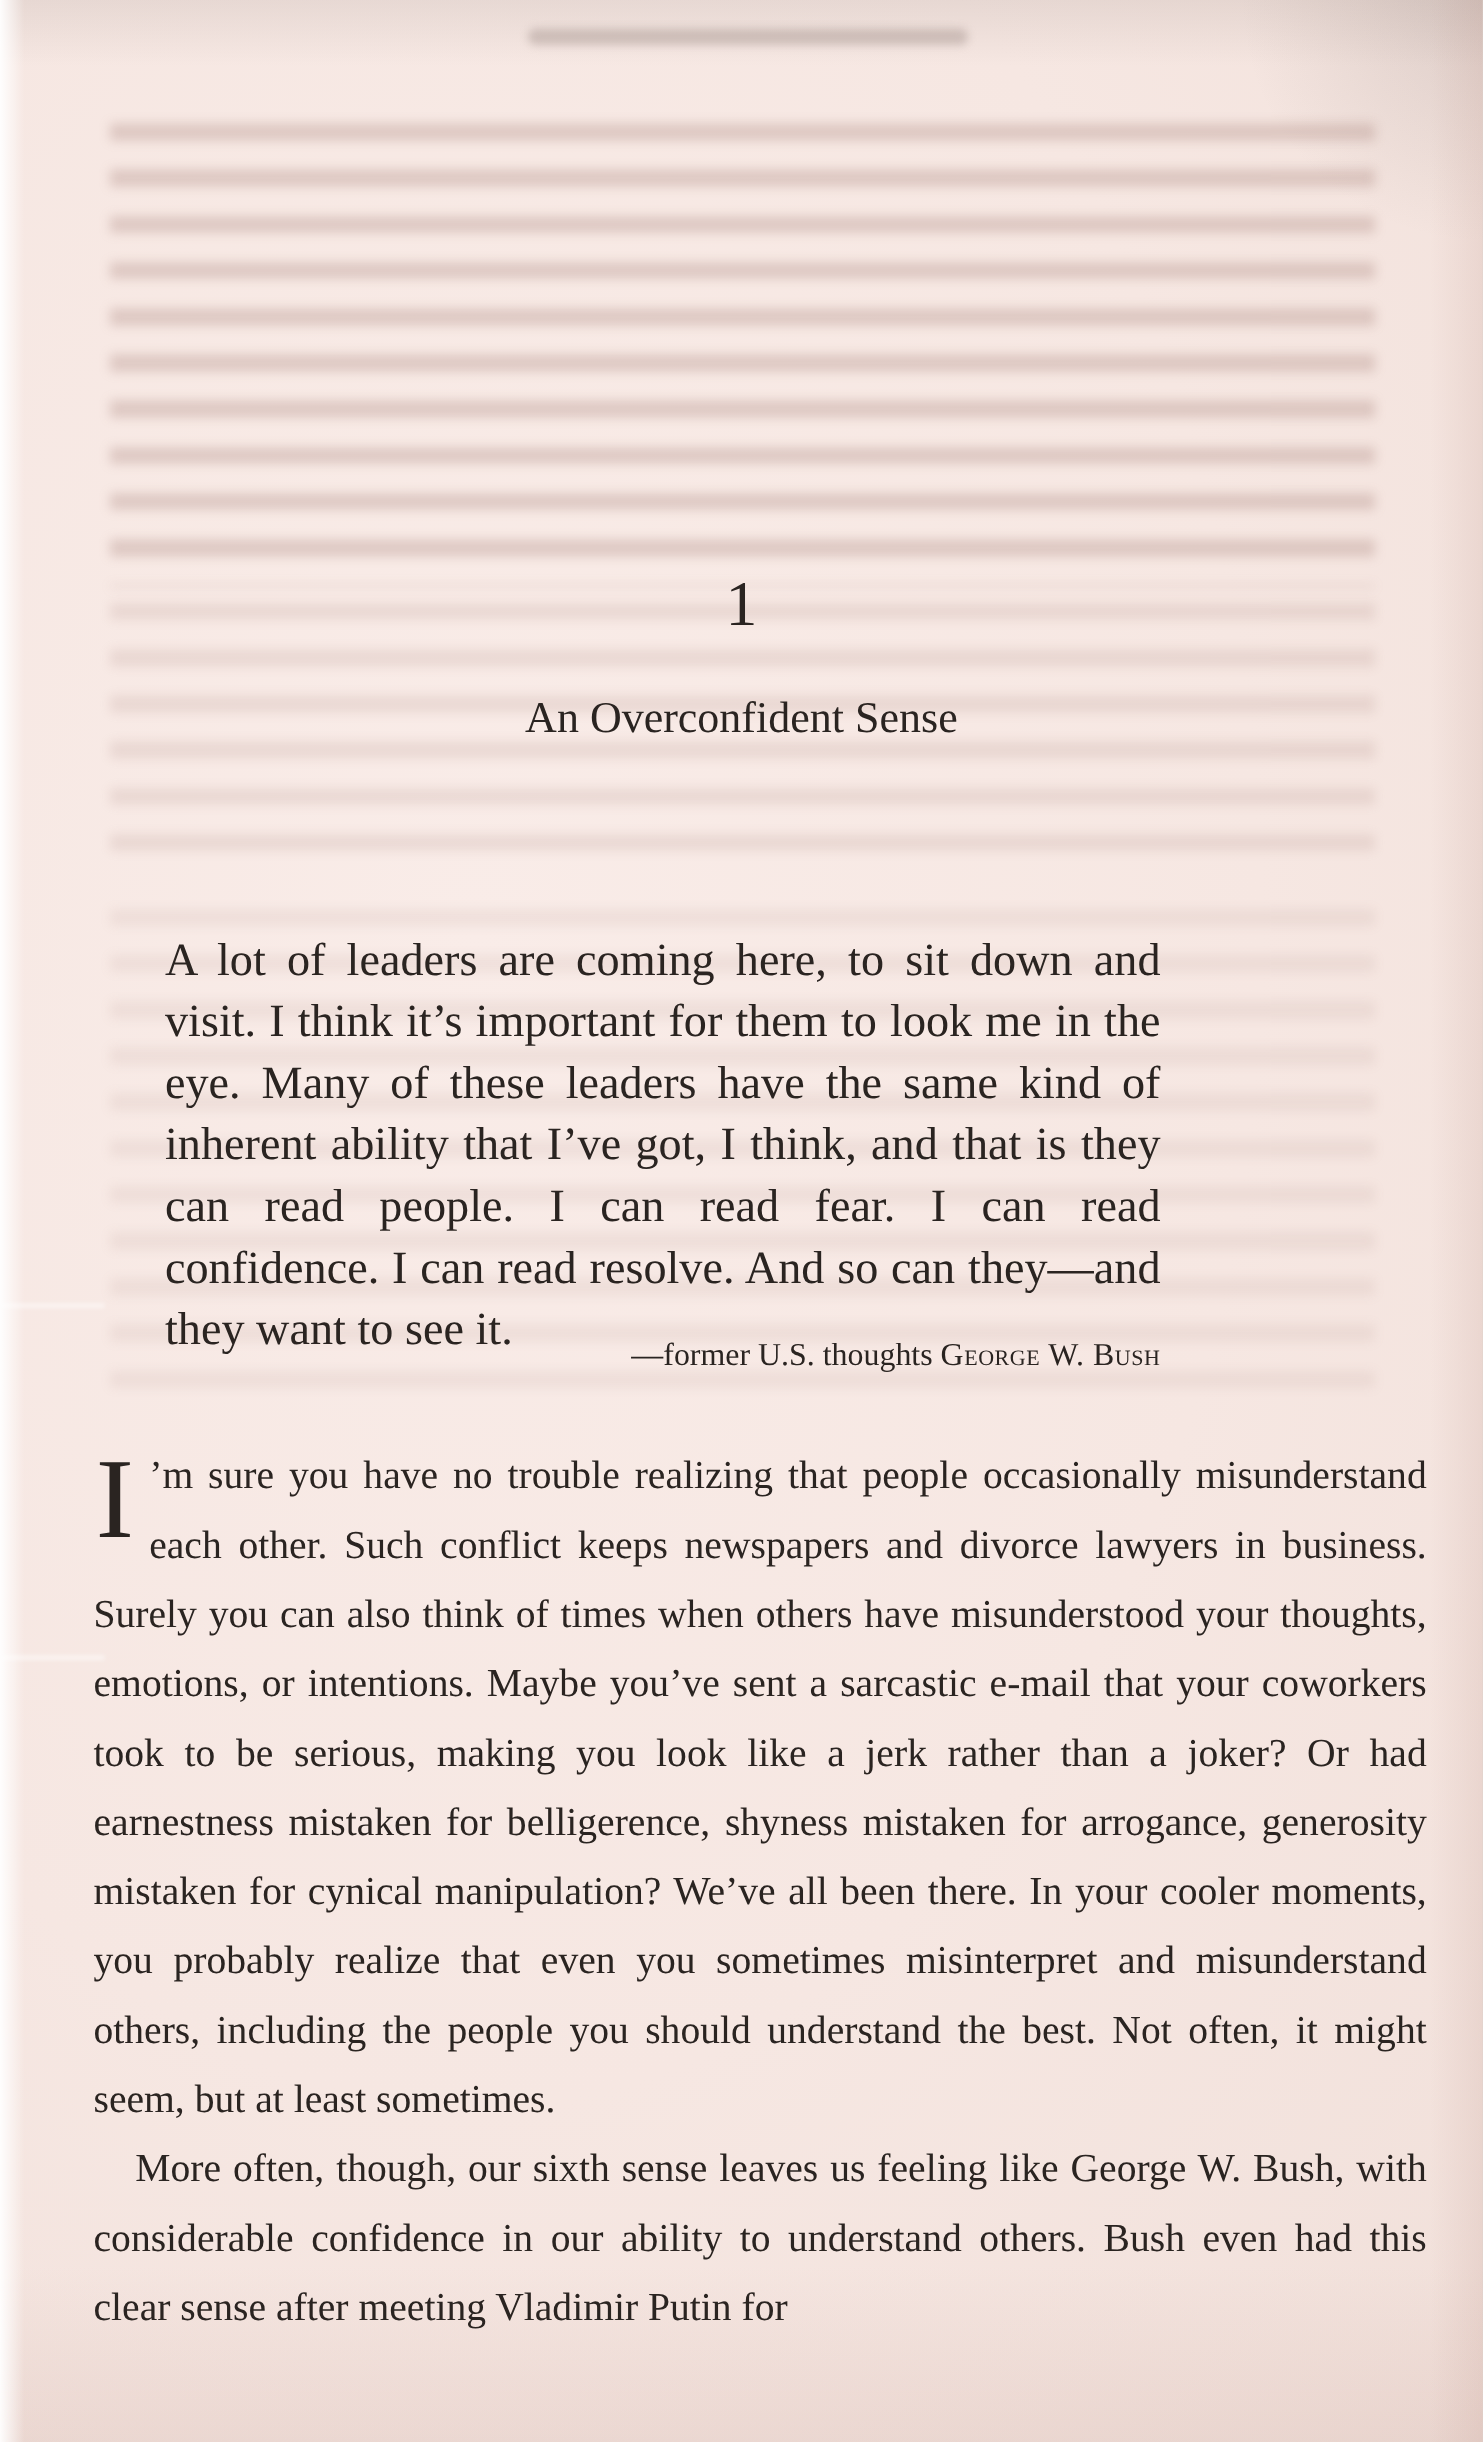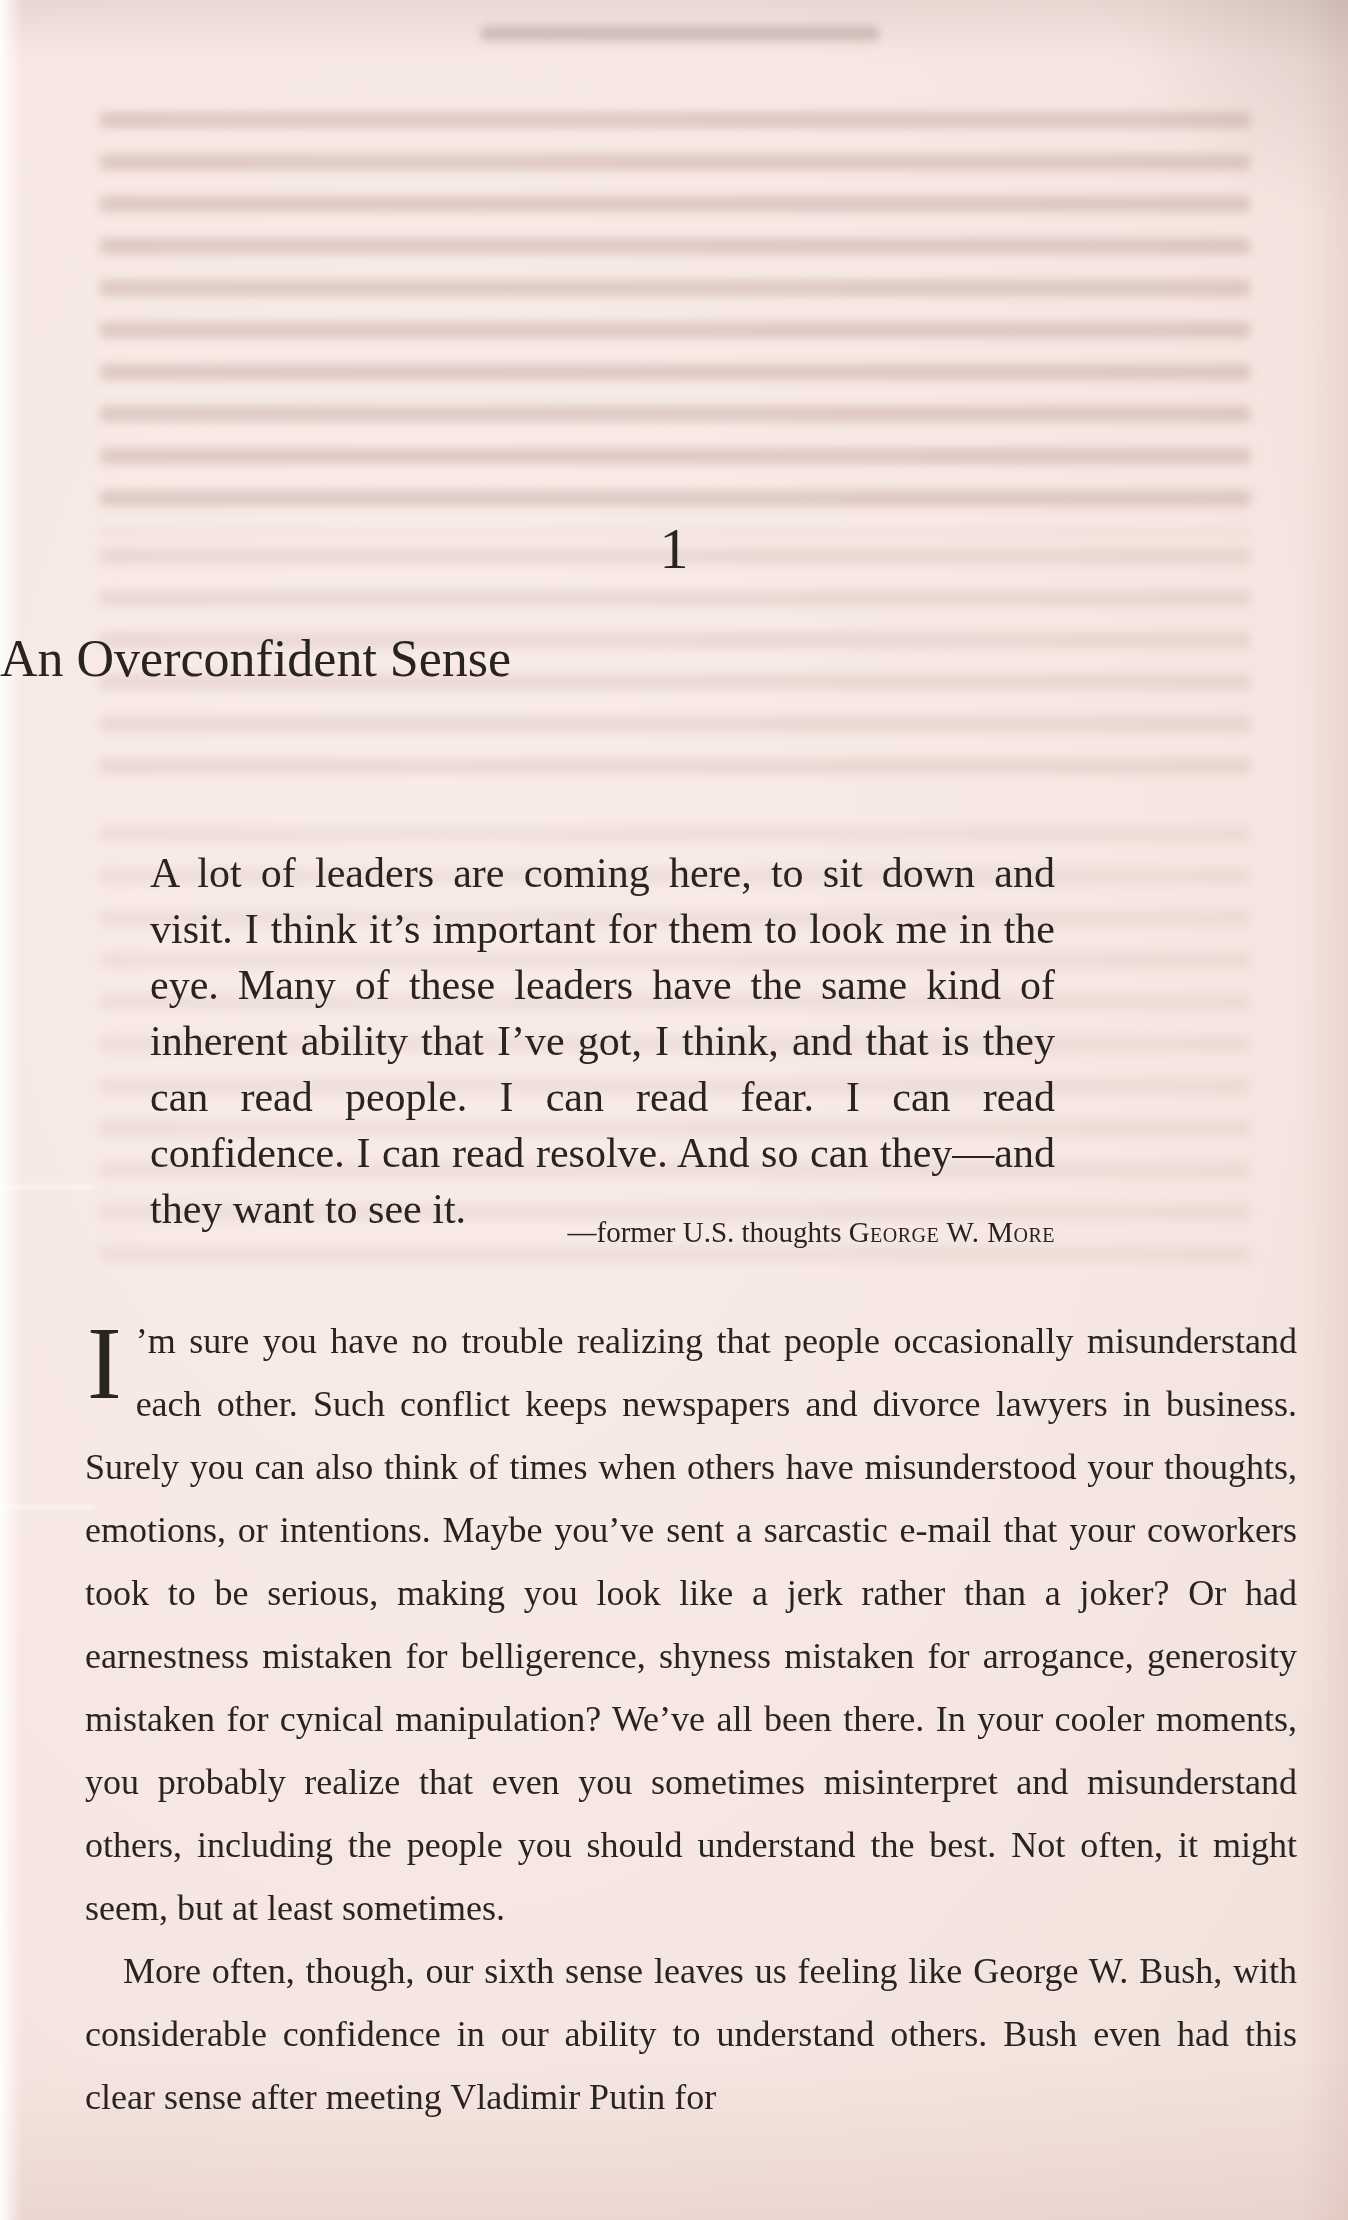--- a/index.html
+++ b/index.html
@@ -69,21 +69,22 @@
     top: 520px; left: 0; right: 0;
     text-align: center;
     font-size: 58px;
     line-height: 1;
     z-index: 3;
   }
   .chapter-title {
     position: absolute;
     top: 630px; left: 0; right: 0;
     margin: 0;
-    font-size: 52px;
+    text-align: center;
+    font-size: 40px;
     font-weight: 500;
     line-height: 1.1;
     z-index: 3;
   }
   .epigraph {
     position: absolute;
     top: 845px; left: 150px;
     width: 905px;
     font-size: 42px;
     line-height: 56px;
@@ -136,20 +137,20 @@
   <div class="bleed-block bleed-c"></div>
   <div class="crease crease-1"></div>
   <div class="crease crease-2"></div>
 
   <div class="chapter-number">1</div>
 
   <h1 class="chapter-title">An Overconfident Sense</h1>
 
   <div class="epigraph">A lot of leaders are coming here, to sit down and visit. I think it’s important for them to look me in the eye. Many of these leaders have the same kind of inherent ability that I’ve got, I think, and that is they can read people. I can read fear. I can read confidence. I can read resolve. And so can they—and they want to see it.</div>
 
-  <div class="attribution"><span>—former U.S. thoughts </span><span class="smallcaps">George W. More</span></div>
+  <div class="attribution"><span>—former U.S. thoughts </span><span class="smallcaps">George W. Bush</span></div>
 
   <div class="body-text">
     <p class="para first"><span class="dropcap">I</span><span>’m sure you have no trouble realizing that people occasionally misunderstand each other. Such conflict keeps newspapers and divorce lawyers in business. Surely you can also think of times when others have misunderstood your thoughts, emotions, or intentions. Maybe you’ve sent a sarcastic e-mail that your coworkers took to be serious, making you look like a jerk rather than a joker? Or had earnestness mistaken for belligerence, shyness mistaken for arrogance, generosity mistaken for cynical manipulation? We’ve all been there. In your cooler moments, you probably realize that even you sometimes misinterpret and misunderstand others, including the people you should understand the best. Not often, it might seem, but at least sometimes.</span></p>
     <p class="para indent">More often, though, our sixth sense leaves us feeling like George W. Bush, with considerable confidence in our ability to understand others. Bush even had this clear sense after meeting Vladimir Putin for</p>
   </div>
 
 </div>
 
 </body></html>

